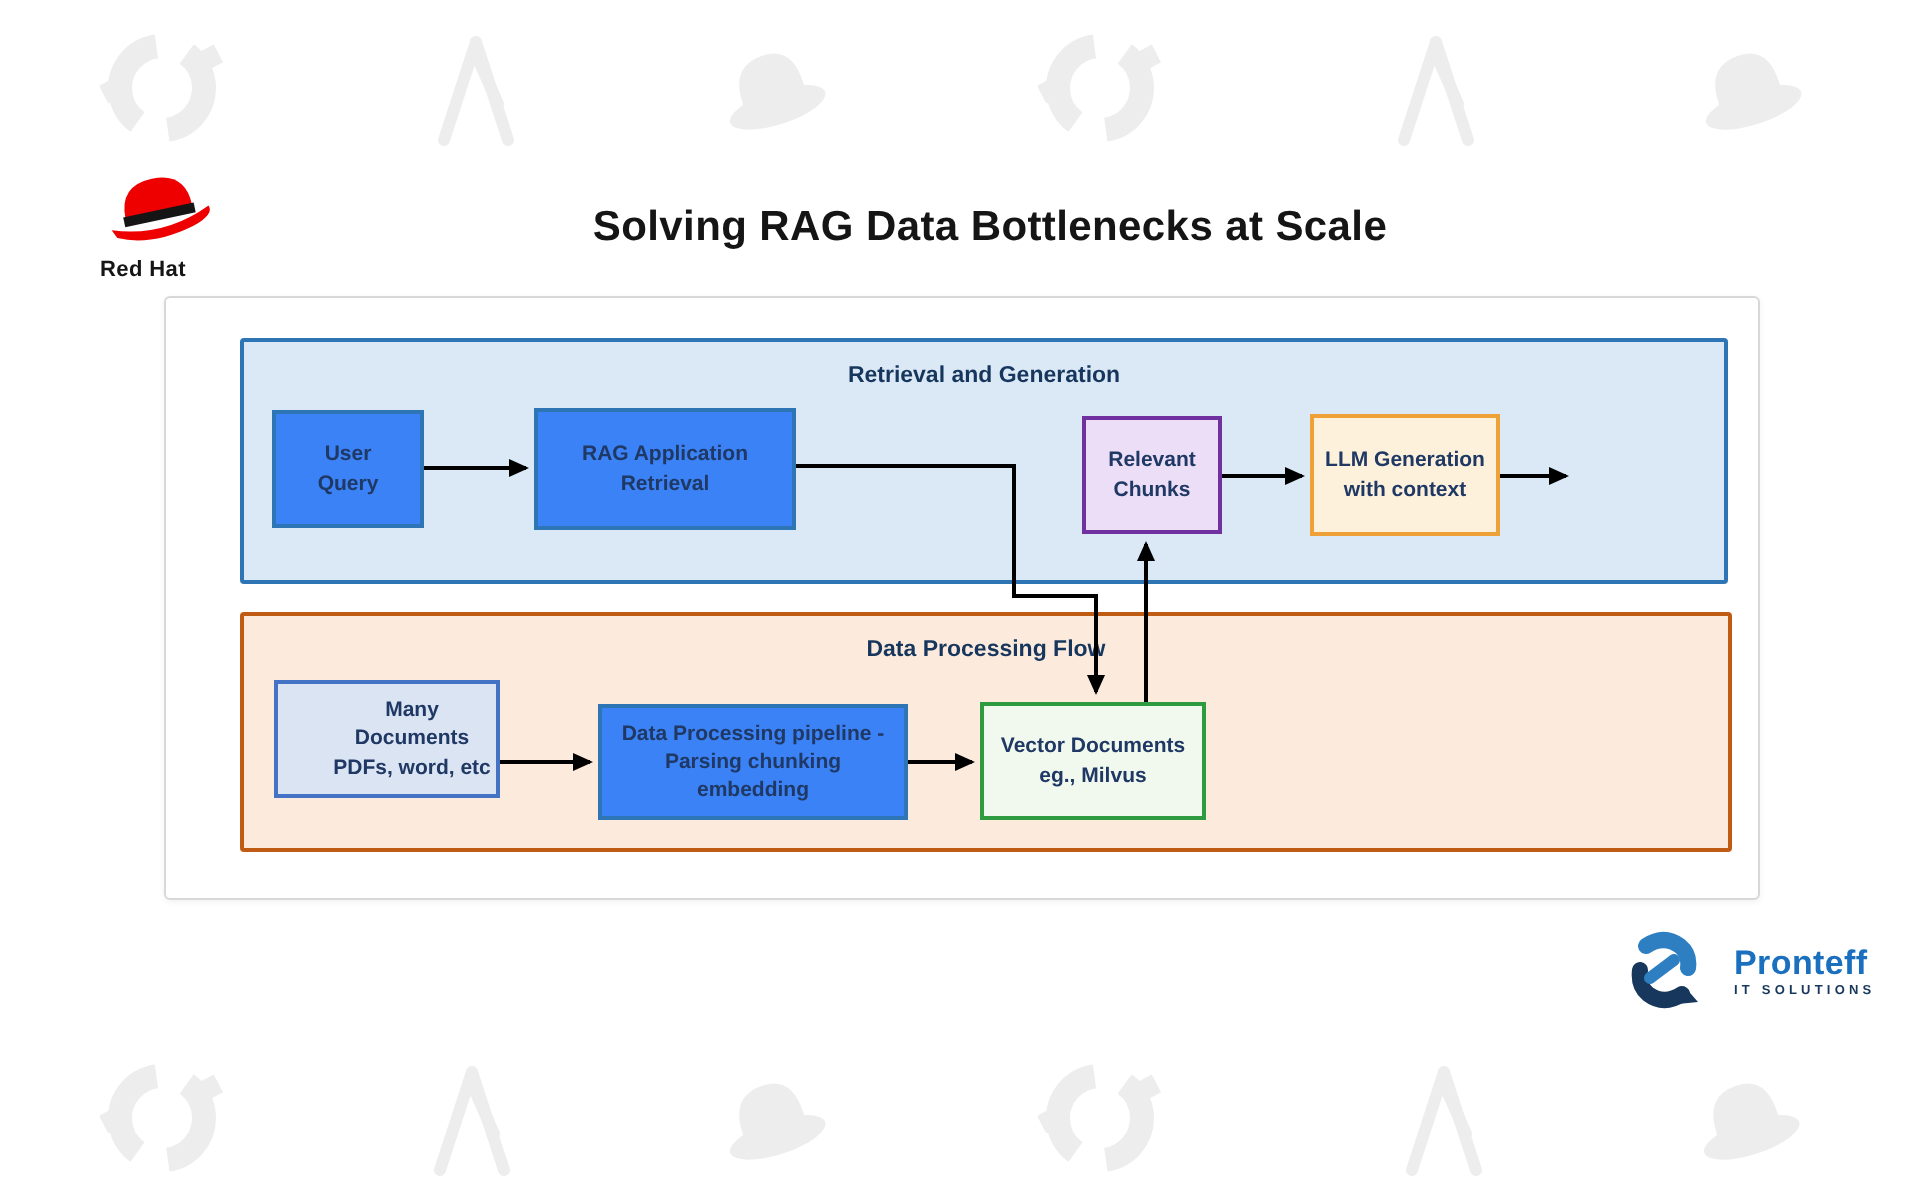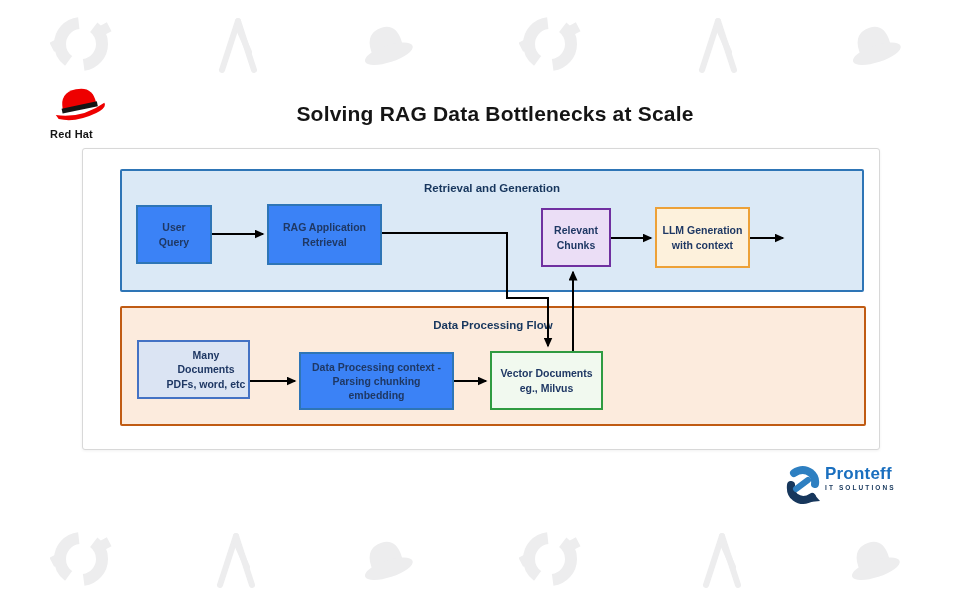--- a/index.html
+++ b/index.html
@@ -31,31 +31,31 @@
     position:absolute;top:11px;left:0;width:100%;text-align:center;
     font-size:11.5px;font-weight:bold;color:#17365d;
   }
   
   .node{
     position:absolute;display:flex;align-items:center;justify-content:center;
     text-align:center;font-weight:bold;color:#1f3864;font-size:10.5px;line-height:1.35;
     white-space:pre-line;background:#3b82f6;border:2px solid #2e75b6;box-sizing:border-box;
   }
   .n-user{left:136px;top:205px;width:76px;height:59px;}
-  .n-rag{left:267px;top:204px;width:115px;height:61px;}
+  .n-rag{left:267px;top:204px;width:131px;height:61px;}
   .n-chunks{left:541px;top:208px;width:70px;height:59px;background:#ebdef6;border-color:#7030a0;}
   .n-llm{left:655px;top:207px;width:95px;height:61px;background:#fdf1dc;border-color:#eda137;}
   .n-response{left:787px;top:208px;width:58px;height:60px;}
   .n-docs{left:137px;top:340px;width:113px;height:59px;background:#dbe4f3;border-color:#4472c4;padding-left:25px;}
   .n-pipeline{left:299px;top:352px;width:155px;height:58px;}
   .n-vector{left:490px;top:351px;width:113px;height:59px;background:#f1f9ef;border-color:#2f9b41;}
   
   .connectors{position:absolute;left:0;top:0;width:961px;height:600px;pointer-events:none;}
   
-  .pronteff{position:absolute;left:785px;top:465px;display:flex;gap:4px;}
+  .pronteff{position:absolute;left:814px;top:465px;display:flex;align-items:center;gap:17px;}
   .pf-text{display:flex;flex-direction:column;line-height:1;}
   .pf-name{font-size:17px;font-weight:bold;color:#1a6fbf;letter-spacing:.2px;}
   .pf-tag{font-size:6.5px;font-weight:bold;color:#17375c;letter-spacing:2.1px;margin-top:3px;}
 </style>
 </head>
 <body>
 
 <div class="stage">
 
   <svg width="0" height="0" style="position:absolute" aria-hidden="true">
@@ -160,21 +160,21 @@
 Query</div>
   <div class="node n-rag">RAG Application
 Retrieval</div>
   <div class="node n-llm">LLM Generation
 with context</div>
   <div class="node n-chunks">Relevant
 Chunks</div>
 
   <div class="node n-docs">Many Documents
 PDFs, word, etc</div>
-  <div class="node n-pipeline">Data Processing context -
+  <div class="node n-pipeline">Data Processing pipeline -
 Parsing chunking
 embedding</div>
   <div class="node n-vector">Vector Documents
 eg., Milvus</div>
 
   <div class="pronteff">
     <svg width="36" height="42" viewBox="0 0 36 42">
       <g fill="none" stroke-linecap="round">
         <path d="M9,8 Q18,2 26,8 Q31,12 30,19" stroke="#2d7fc1" stroke-width="8"></path>
         <path d="M27,32 Q18,38 10,32 Q5,28 6,20" stroke="#17375c" stroke-width="8"></path>

